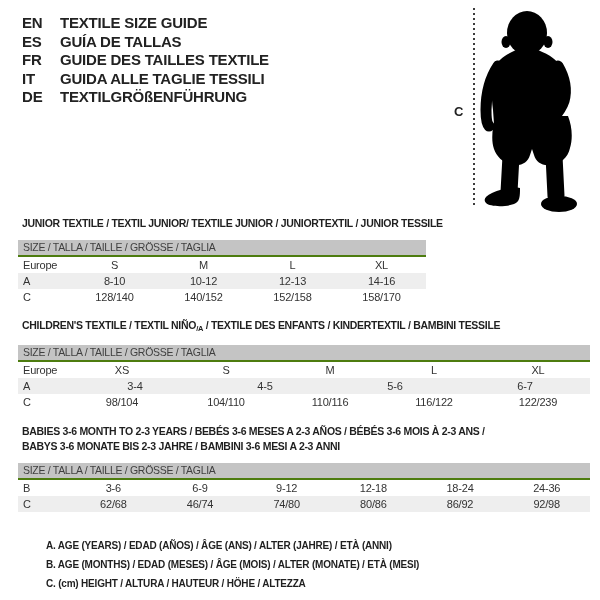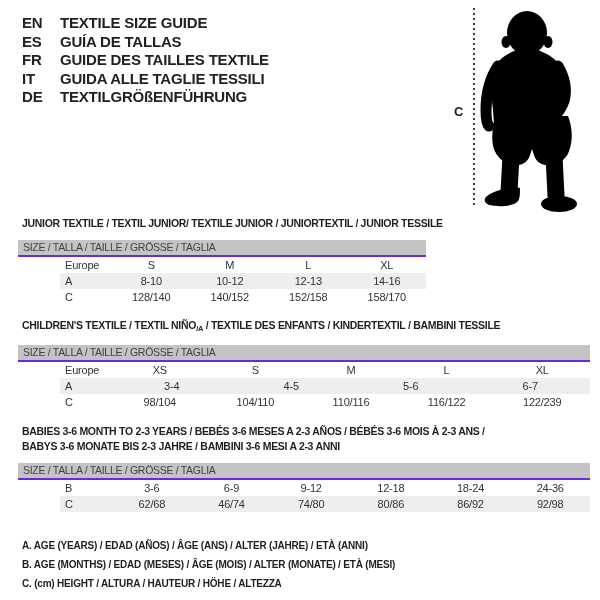--- a/index.html
+++ b/index.html
@@ -17,33 +17,33 @@
     position:absolute;left:33px;top:8px;width:2px;height:198px;
     background:repeating-linear-gradient(to bottom,#3c3c3c 0 2px,transparent 2px 5px);
   }
   .measure-label{position:absolute;left:14px;top:104px;font-weight:bold;font-size:13px;color:#222;}
   .baby-svg{position:absolute;left:38px;top:6px;}
   
   .tbl{position:absolute;}
   .tbl-title{font-weight:bold;font-size:10.5px;letter-spacing:-0.3px;line-height:15px;color:#1f1f1f;padding-left:4px;margin-bottom:9px;white-space:nowrap;}
   .tbl-title .sub{font-size:7.5px;vertical-align:-2px;}
   .tbl-bar{
-    height:15px;line-height:15px;background:#c4c4c4;border-bottom:2px solid #6d28d9;
+    height:15px;line-height:15px;background:#c4c4c4;border-bottom:2px solid #4d7c0f;
     font-size:10.5px;letter-spacing:-0.3px;color:#3f3f3f;padding-left:5px;white-space:nowrap;
   }
-  .tbl-row{display:flex;height:16px;line-height:16px;font-size:11px;letter-spacing:-0.2px;color:#333;margin-left:42px;}
+  .tbl-row{display:flex;height:16px;line-height:16px;font-size:11px;letter-spacing:-0.2px;color:#333;}
   .tbl-row.shaded{background:#eeeeee;}
   .tbl-cell-label{width:52px;padding-left:5px;box-sizing:border-box;}
   .tbl-cell{flex:1;text-align:center;}
   #table1{left:18px;top:216px;width:408px;}
   #table2{left:18px;top:318px;width:572px;}
   #table3{left:18px;top:424px;width:572px;}
   
   .notes{position:absolute;left:22px;top:536px;}
-  .note-line{font-weight:bold;font-size:10px;letter-spacing:-0.2px;line-height:19px;color:#1f1f1f;white-space:nowrap;}
+  .note-line{font-weight:bold;font-size:10px;letter-spacing:-0.2px;line-height:19px;color:#1f1f1f;white-space:nowrap;margin-left:24px;}
 </style>
 </head>
 <body>
 
 <div class="lang-block">
     <div class="lang-row">
       <span class="lang-code">EN</span>
       <span class="lang-label">TEXTILE SIZE GUIDE</span>
     </div>
     <div class="lang-row">

